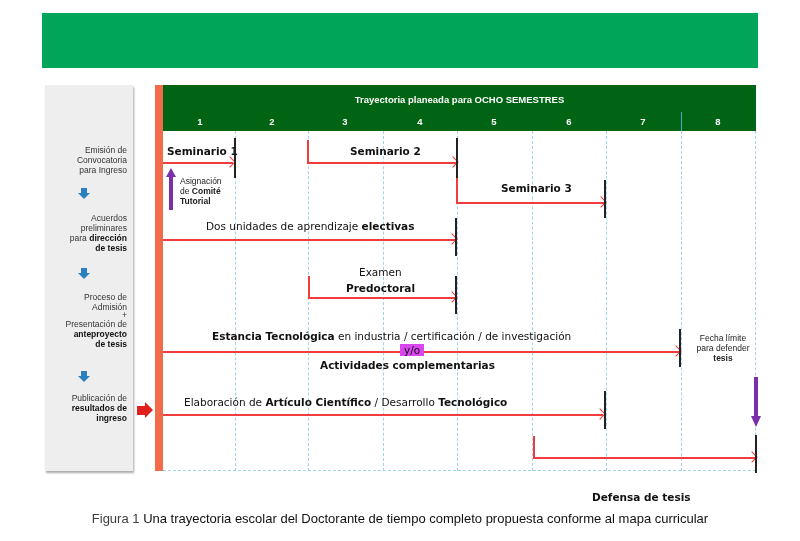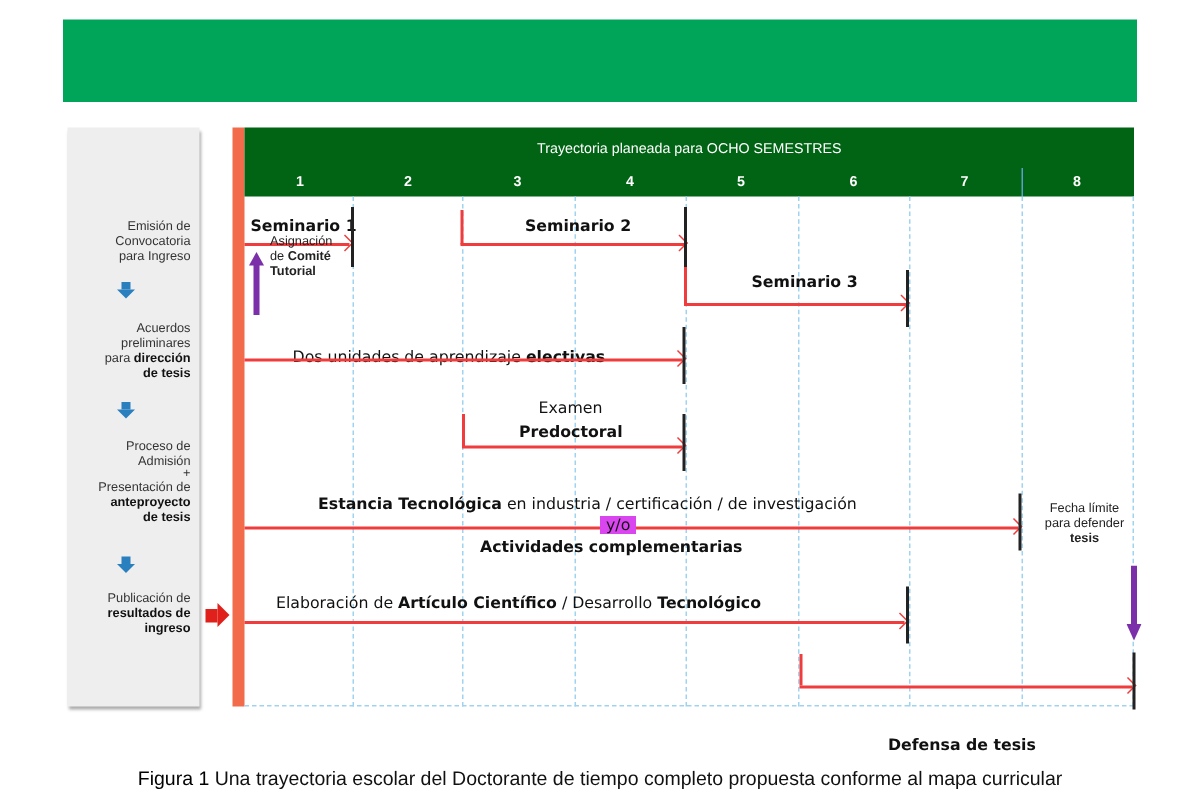--- a/index.html
+++ b/index.html
@@ -12,35 +12,35 @@
   .lc-item{position:absolute;right:6px;text-align:right;font-family:"Liberation Sans",sans-serif;font-size:8.5px;line-height:10px;color:#333;}
   .lc-item b{color:#111;}
   .down-arrow{position:absolute;left:39px;width:0;height:0;}
   .down-arrow .stem{position:absolute;left:-3px;top:0;width:6px;height:5px;background:#2a7fbf;}
   .down-arrow .tip{position:absolute;left:-6px;top:5px;border-left:6px solid transparent;border-right:6px solid transparent;border-top:6px solid #2a7fbf;}
   .red-pointer{position:absolute;left:137px;top:403px;}
   .red-pointer .stem{position:absolute;left:0;top:3px;width:8px;height:9px;background:#e0201a;}
   .red-pointer .tip{position:absolute;left:8px;top:-1px;border-top:8px solid transparent;border-bottom:8px solid transparent;border-left:8px solid #e0201a;}
   .orange-bar{position:absolute;left:155px;top:85px;width:8px;height:386px;background:#f26b4a;}
   .header{position:absolute;left:163px;top:85px;width:593px;height:46px;background:#006414;color:#fff;}
-  .header .title{position:absolute;left:0;right:0;top:9px;text-align:center;font-family:"Liberation Sans",sans-serif;font-weight:normal;font-size:9.5px;}
+  .header .title{position:absolute;left:0;right:0;top:9px;text-align:center;font-family:"Liberation Sans",sans-serif;font-weight:bold;font-size:9.5px;}
   .sem{position:absolute;top:31px;width:74px;text-align:center;font-family:"Liberation Sans",sans-serif;font-weight:bold;font-size:9.5px;}
   .grid{position:absolute;left:163px;top:131px;width:593px;height:340px;}
   .vline{position:absolute;top:0;bottom:0;border-left:1px dashed #9fd3f0;}
   .hline-bottom{position:absolute;left:0;right:0;bottom:0;border-top:1px dashed #9fd3f0;}
   .hsep{position:absolute;left:681px;top:112px;height:19px;border-left:1px solid #5aa0c8;}
   .arrow{position:absolute;height:1.5px;background:#f03c3c;}
   .arrow::after{content:"";position:absolute;right:-1px;top:-4px;width:7px;height:7px;border-right:1.5px solid #f03c3c;border-top:1.5px solid #f03c3c;transform:rotate(45deg);transform-origin:center;}
   .vtick{position:absolute;width:1.5px;background:#f03c3c;}
   .endbar{position:absolute;width:2px;background:#222;}
   .lbl{position:absolute;font-family:"DejaVu Sans",sans-serif;font-size:10.5px;color:#111;white-space:nowrap;}
   .lbl b{font-weight:bold;}
   .small{font-family:"Liberation Sans",sans-serif;font-size:8.5px;line-height:10px;color:#222;}
   .caption{position:absolute;left:0;right:0;top:511px;text-align:center;font-family:"Liberation Sans",sans-serif;font-size:13px;color:#111;}
-  .caption b{font-weight:normal;color:#000000;}
+  .caption b{font-weight:normal;color:#404040;}
 </style>
 </head>
 <body>
 
 <div class="banner">
 </div>
 
 <div class="leftcol">
 
   <div class="lc-item" style="top:60px;margin-left:32px;">
@@ -117,37 +117,37 @@
 </div>
 
 <div class="lbl" style="left:167px;top:145px;"><b>Seminario 1</b></div>
 <div class="arrow" style="left:163px;top:162px;width:70px;"></div>
 <div class="endbar" style="left:234px;top:138px;height:40px;"></div>
 
 <svg style="position:absolute;left:166px;top:168px;" width="10" height="42">
   <rect x="3" y="8" width="4" height="34" fill="#7b2fa8"></rect>
   <polygon points="0,9 5,0 10,9" fill="#7b2fa8"></polygon>
 </svg>
-<div class="lbl small" style="left:180px;top:155px;">
+<div class="lbl small" style="left:180px;top:176px;">
   <div>Asignación</div>
   <div><span>de </span><b>Comité</b></div>
   <div><b>Tutorial</b></div>
 </div>
 
 <div class="lbl" style="left:350px;top:145px;"><b>Seminario 2</b></div>
 <div class="vtick" style="left:307px;top:140px;height:23px;"></div>
 <div class="arrow" style="left:307px;top:162px;width:149px;"></div>
 <div class="endbar" style="left:456px;top:138px;height:42px;"></div>
 
 <div class="lbl" style="left:501px;top:182px;"><b>Seminario 3</b></div>
 <div class="vtick" style="left:456px;top:178px;height:25px;"></div>
 <div class="arrow" style="left:456px;top:202px;width:148px;"></div>
 <div class="endbar" style="left:604px;top:180px;height:38px;"></div>
 
-<div class="lbl" style="left:195px;top:220px;margin-top:12px;"><span>Dos unidades de aprendizaje </span><b>electivas</b></div>
+<div class="lbl" style="left:206px;top:220px;"><span>Dos unidades de aprendizaje </span><b>electivas</b></div>
 <div class="arrow" style="left:163px;top:239px;width:292px;"></div>
 <div class="endbar" style="left:455px;top:218px;height:38px;"></div>
 
 <div class="lbl" style="left:359px;top:266px;"><span>Examen</span></div>
 <div class="lbl" style="left:346px;top:282px;"><b>Predoctoral</b></div>
 <div class="vtick" style="left:308px;top:276px;height:22px;"></div>
 <div class="arrow" style="left:308px;top:297px;width:147px;"></div>
 <div class="endbar" style="left:455px;top:276px;height:38px;"></div>
 
 <div class="lbl" style="left:212px;top:330px;"><b>Estancia Tecnológica</b><span> en industria / certificación / de investigación</span></div>

